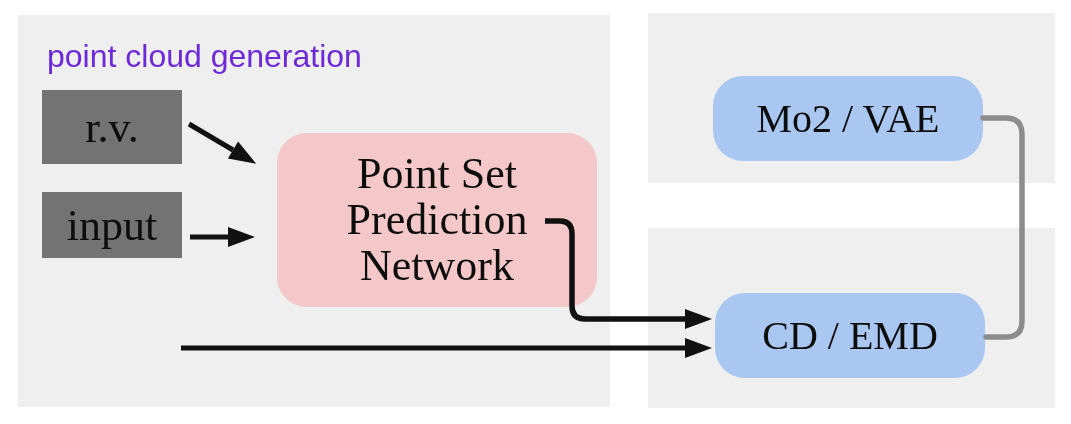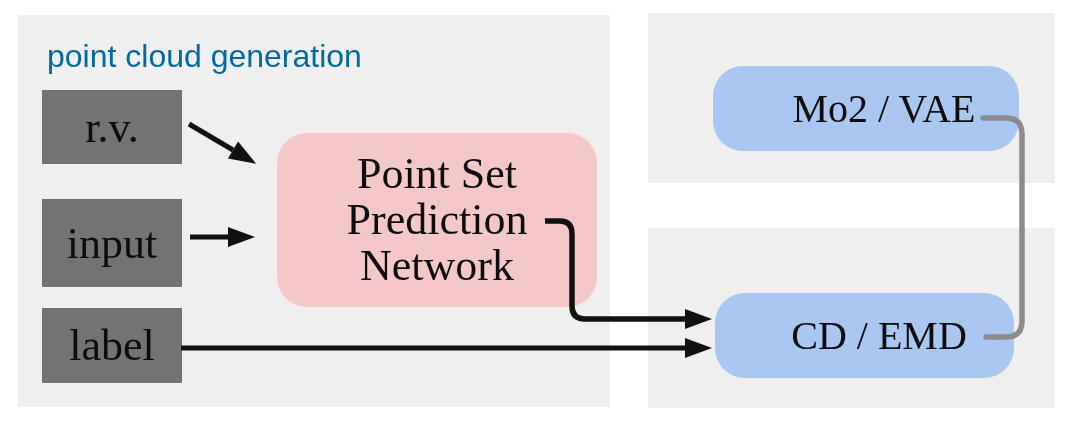--- a/index.html
+++ b/index.html
@@ -18,21 +18,21 @@
   .panel {
     position: absolute;
     background: #efefef;
   }
   .panel-generation { left: 18px; top: 15px; width: 592px; height: 392px; }
   .panel-distribution { left: 648px; top: 13px; width: 407px; height: 170px; }
   .panel-loss { left: 648px; top: 228px; width: 407px; height: 180px; }
 
   .panel-title {
     position: absolute;
-    color: #0369a1;
+    color: #6d28d9;
     white-space: nowrap;
     line-height: 1;
   }
   .title-generation { left: 47px; top: 40px; font-size: 32px; }
   .title-distribution { left: 663px; top: 31px; font-size: 37px; }
   .title-loss { left: 673px; top: 246px; font-size: 37px; }
 
   .node {
     position: absolute;
     display: flex;
@@ -42,41 +42,41 @@
     color: #0d0d0d;
     font-family: "Liberation Serif", serif;
   }
   .node-orange {
     background: #737373;
     width: 140px;
     left: 42px;
     font-size: 44px;
   }
   .node-rv    { top: 90px;  height: 74px; }
-  .node-input { top: 199px; height: 88px; }
+  .node-input { top: 192px; height: 66px; }
   .node-label { top: 308px; height: 75px; }
 
   .node-network {
     background: #f4c8c8;
     left: 277px; top: 133px;
     width: 320px; height: 174px;
     border-radius: 30px;
     font-size: 44px;
     line-height: 1.05;
     padding: 0 12px;
     box-sizing: border-box;
   }
   .node-blue {
     background: #aac7f2;
     width: 270px; height: 85px;
     border-radius: 30px;
     font-size: 40px;
   }
-  .node-mo2  { left: 713px; top: 66px; padding-left: 36px; }
-  .node-cdemd { left: 715px; top: 293px; padding-left: 29px; }
+  .node-mo2  { left: 713px; top: 76px; }
+  .node-cdemd { left: 715px; top: 293px; }
 
   svg.overlay {
     position: absolute;
     left: 0; top: 0;
     width: 1071px;
     height: 424px;
     pointer-events: none;
   }
   .edge-black { stroke: #111111; fill: none; }
   .edge-gray  { stroke: #8c8c8c; fill: none; }
@@ -87,21 +87,20 @@
 <div class="canvas">
 
   <div class="panel panel-generation"></div>
   <div class="panel panel-distribution"></div>
   <div class="panel panel-loss"></div>
 
   <div class="panel-title title-generation">point cloud generation</div>
 
   <div class="node node-orange node-rv">r.v.</div>
   <div class="node node-orange node-input">input</div>
-  <div class="node node-orange node-label">label</div>
 
   <div class="node node-network">Point Set Prediction Network</div>
 
   <div class="node node-blue node-mo2">Mo2 / VAE</div>
   <div class="node node-blue node-cdemd">CD / EMD</div>
 
   <svg class="overlay" viewBox="0 0 1071 424">
     <defs>
       <marker id="ah" markerUnits="userSpaceOnUse" markerWidth="30" markerHeight="26" refX="1" refY="13" orient="auto">
         <path d="M1,3 L28,13 L1,23 Z" fill="#111111"></path>

